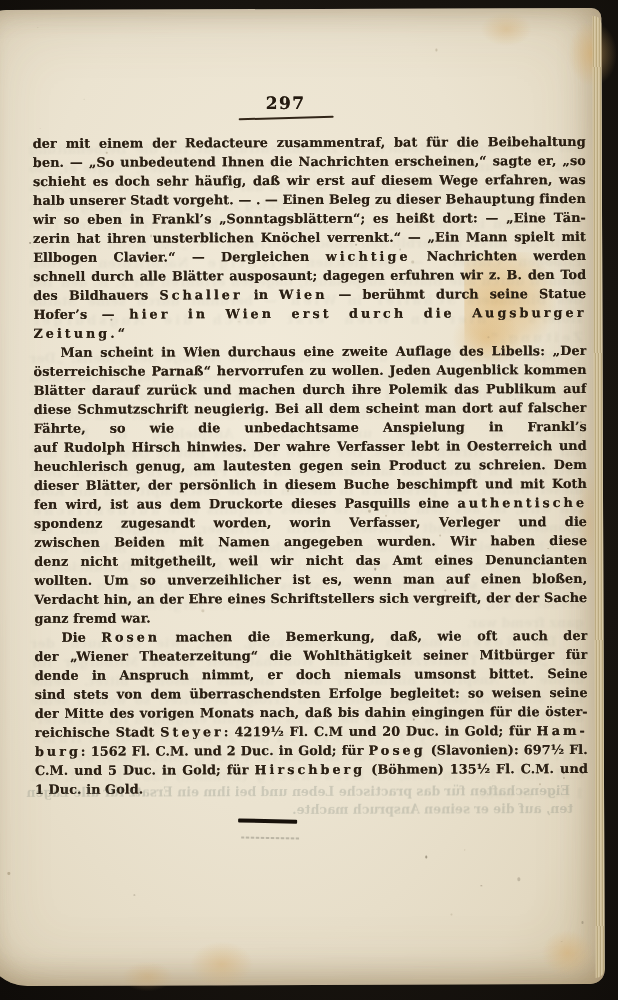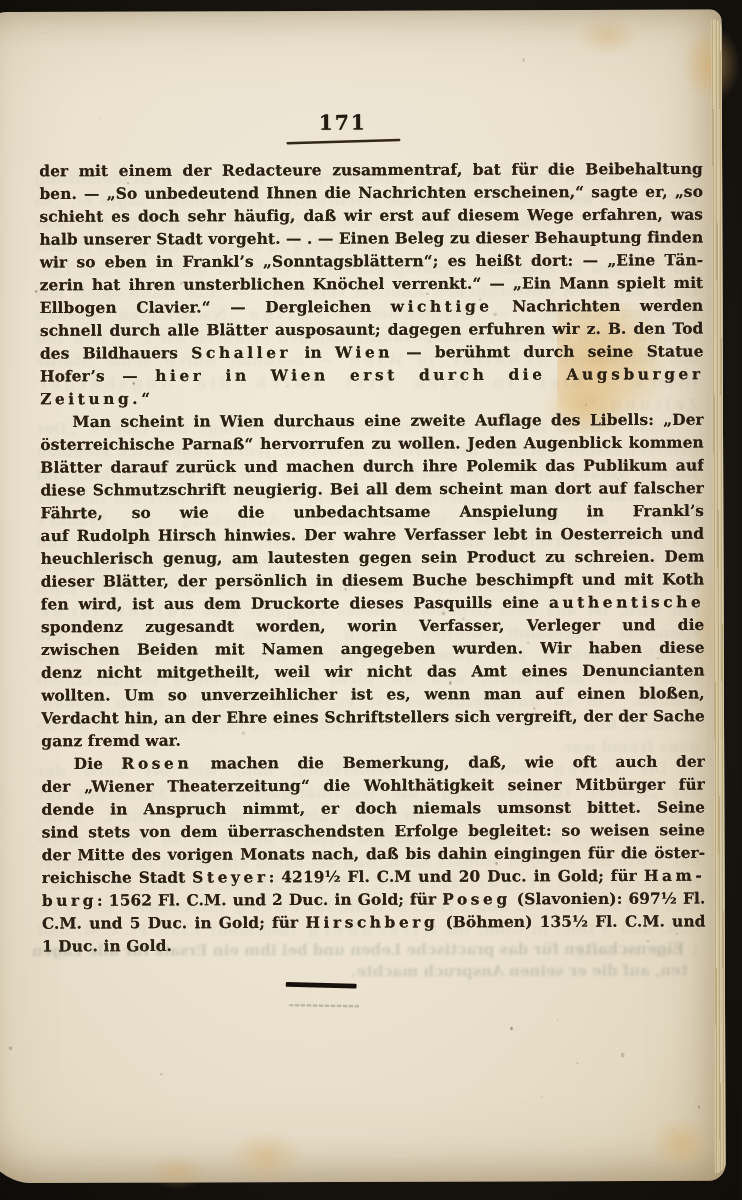--- a/index.html
+++ b/index.html
@@ -83,21 +83,21 @@
     <div class="stain s1"></div>
     <div class="stain s1b"></div>
     <div class="stain s2"></div>
     <div class="stain s3"></div>
     <div class="stain s4"></div>
     <div class="stain s5"></div>
     <div class="stain s6"></div>
     <div class="stain s7"></div>
 
     <div class="pgnum-wrap">
-      <div class="pgnum">171</div>
+      <div class="pgnum">297</div>
       <div class="pgnum-rule"></div>
     </div>
 
     <div class="textcol ghost" id="ghost-block">
         <div class="line">der mit einem der Redacteure zusammentraf, bat für die Beibehaltung dersel-</div>
         <div class="line">ben. — „So unbedeutend Ihnen die Nachrichten erscheinen,“ sagte er, „so ge-</div>
         <div class="line">schieht es doch sehr häufig, daß wir erst auf diesem Wege erfahren, was inner-</div>
         <div class="line">halb unserer Stadt vorgeht. — . — Einen Beleg zu dieser Behauptung finden</div>
         <div class="line">wir so eben in Frankl’s „Sonntagsblättern“; es heißt dort: — „Eine Tän-</div>
         <div class="line">zerin hat ihren unsterblichen Knöchel verrenkt.“ — „Ein Mann spielt mit dem</div>

